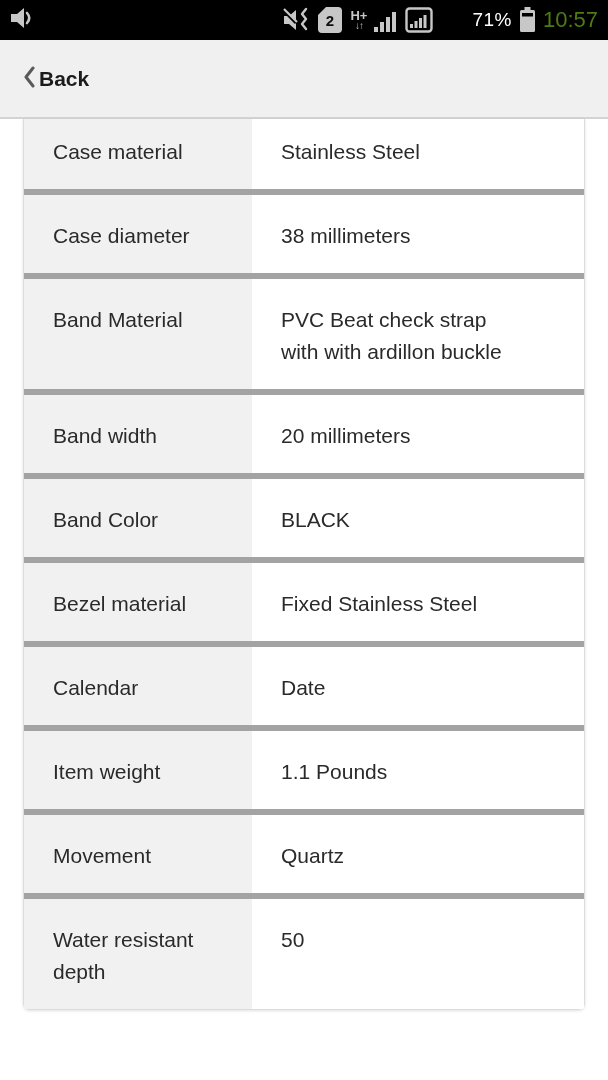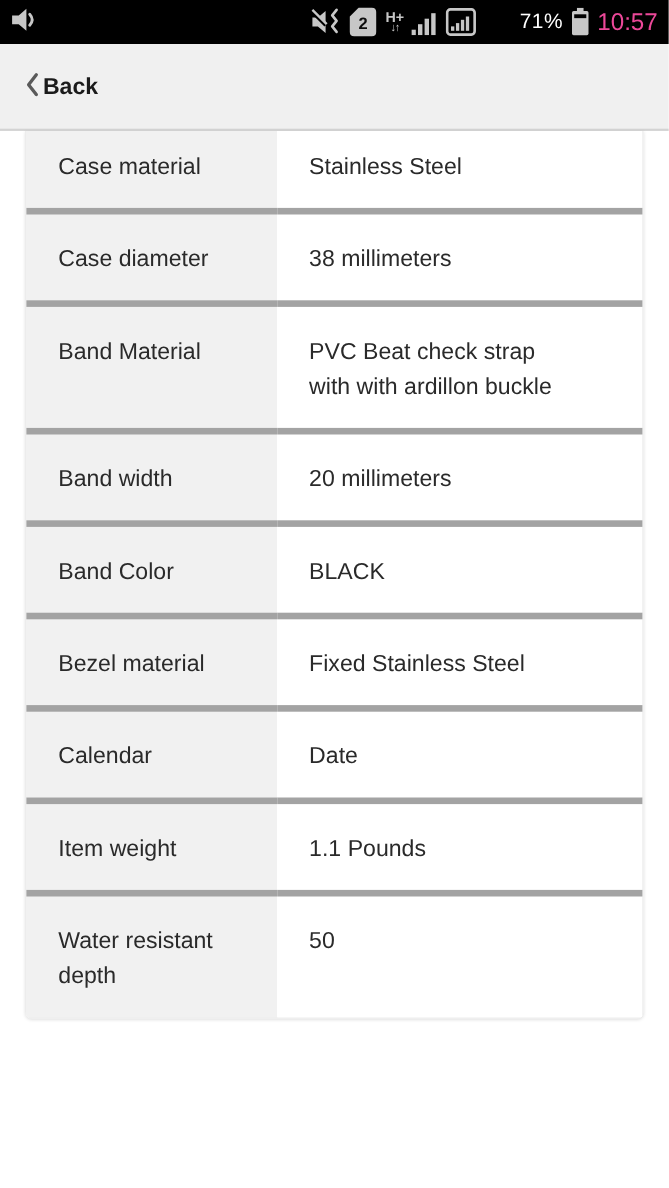--- a/index.html
+++ b/index.html
@@ -11,21 +11,21 @@
 
   
   .status-bar{
     height:40px;background:#000000;display:flex;align-items:center;
     justify-content:space-between;padding:0 10px;box-sizing:border-box;
     color:#c7c7c7;
   }
   .sb-right{display:flex;align-items:center;gap:7px;}
   .sb-right svg{display:block;}
   .sb-text{font-size:19px;color:#ffffff;letter-spacing:0.5px;margin-left:32px;}
-  .sb-time{font-size:22px;color:#ec4899;}
+  .sb-time{font-size:22px;color:#4d7c0f;}
   .net-icon{display:flex;flex-direction:column;align-items:center;line-height:1;}
   .net-icon .nt{font-size:13px;font-weight:bold;color:#c7c7c7;}
   .net-icon .na{font-size:10px;color:#c7c7c7;letter-spacing:-1px;margin-top:-1px;}
 
   
   .app-header{
     height:79px;background:#f0f0f0;border-bottom:2px solid #d3d3d3;
     display:flex;align-items:center;padding:0 0 0 23px;box-sizing:border-box;
   }
   .back-btn{display:flex;align-items:center;gap:3px;cursor:pointer;background:none;border:none;padding:0;}
@@ -172,20 +172,24 @@
   <tr>
     <td class="label">Calendar</td>
     <td class="value">Date</td>
   </tr>
 
   <tr>
     <td class="label">Item weight</td>
     <td class="value">1.1 Pounds</td>
   </tr>
 
+  <tr>
+    <td class="label">Movement</td>
+    <td class="value">Quartz</td>
+  </tr>
 
   <tr>
     <td class="label">Water resistant depth</td>
     <td class="value">50</td>
   </tr>
 </tbody>
     </table>
   </div>
 </div>
 

